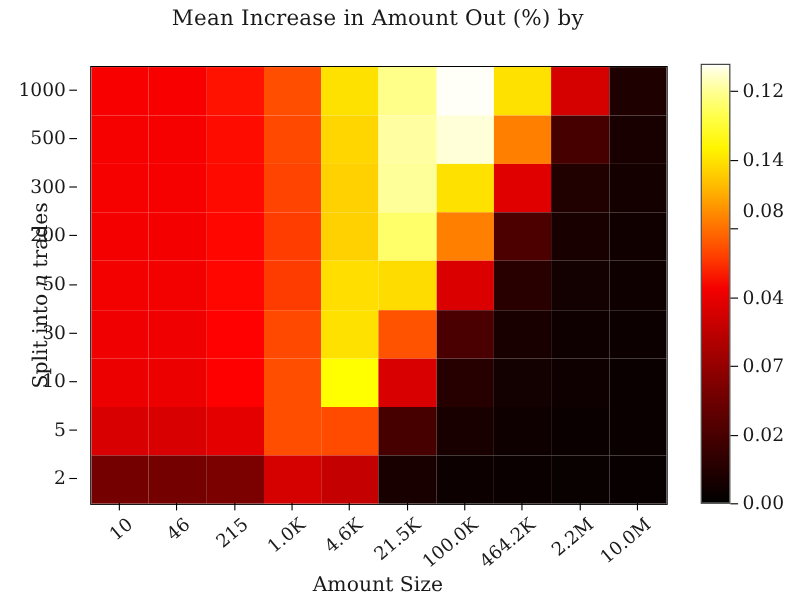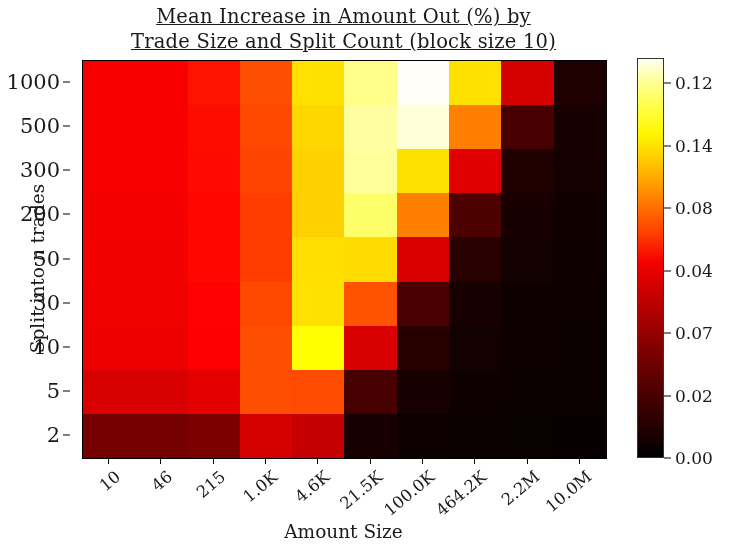--- a/index.html
+++ b/index.html
@@ -27,21 +27,21 @@
     position: absolute;
     left: 82px;
     top: 4px;
     width: 523px;
     text-align: center;
     font-size: 19.5px;
     line-height: 25px;
     letter-spacing: 0.2px;
     color: #1a1a1a;
   }
-  #title .tl { display: block; white-space: nowrap; text-decoration: underline; }
+  #title .tl { display: block; white-space: nowrap; }
 
   
   #plot-area {
     position: absolute;
     left: 82px;
     top: 60px;
     width: 523px;
     height: 397px;
     border: 1.1px solid #000000;
     box-sizing: content-box;
@@ -66,21 +66,21 @@
     position: absolute;
     left: 0px;
     top: 60px;
     width: 70px;
     height: 397px;
   }
   .y-tick-label {
     position: absolute;
     right: 10px;
     transform: translateY(-50%);
-    font-size: 21px;
+    font-size: 17px;
     color: #1a1a1a;
     white-space: nowrap;
   }
   .y-tick-mark {
     position: absolute;
     right: 0px;
     width: 7px;
     height: 0;
     border-top: 1.1px solid #000000;
     transform: translateY(-50%);
@@ -186,21 +186,20 @@
     white-space: nowrap;
   }
 </style>
 </head>
 <body>
 
 <div id="figure">
 
   <div id="title">
     <span class="tl">Mean Increase in Amount Out (%) by</span>
-    <span class="tl">Trade Size and Split Count (block size 10)</span>
   </div>
 
   <div id="plot-area">
     <div id="heatmap-grid">
         <div class="hm-cell" style="background: rgb(248, 0, 0);"></div>
         <div class="hm-cell" style="background: rgb(248, 0, 0);"></div>
         <div class="hm-cell" style="background: rgb(255, 18, 0);"></div>
         <div class="hm-cell" style="background: rgb(255, 78, 0);"></div>
         <div class="hm-cell" style="background: rgb(255, 225, 0);"></div>
         <div class="hm-cell" style="background: rgb(255, 255, 137);"></div>
@@ -346,21 +345,21 @@
     <div id="cb-ticks">
         <div class="cb-tick-mark" style="top: 400px;"></div>
         <div class="cb-tick-label" style="top: 400px;">0.00</div>
         <div class="cb-tick-mark" style="top: 337.5px;"></div>
         <div class="cb-tick-label" style="top: 337.5px;">0.02</div>
         <div class="cb-tick-mark" style="top: 275px;"></div>
         <div class="cb-tick-label" style="top: 275px;">0.07</div>
         <div class="cb-tick-mark" style="top: 212.5px;"></div>
         <div class="cb-tick-label" style="top: 212.5px;">0.04</div>
         <div class="cb-tick-mark" style="top: 150px;"></div>
-        <div class="cb-tick-label" style="top: 150px;">0.08</div>
+        <div class="cb-tick-label" style="top: 134px;">0.08</div>
         <div class="cb-tick-mark" style="top: 87.5px;"></div>
         <div class="cb-tick-label" style="top: 87.5px;">0.14</div>
         <div class="cb-tick-mark" style="top: 25px;"></div>
         <div class="cb-tick-label" style="top: 25px;">0.12</div>
       </div>
   </div>
 
 </div>
 
 </body></html>

